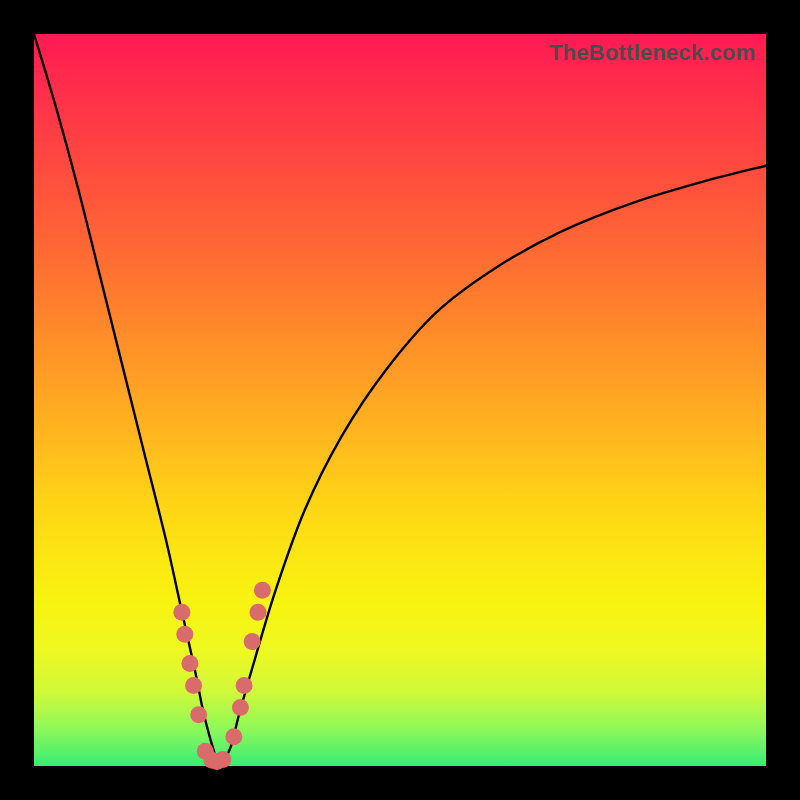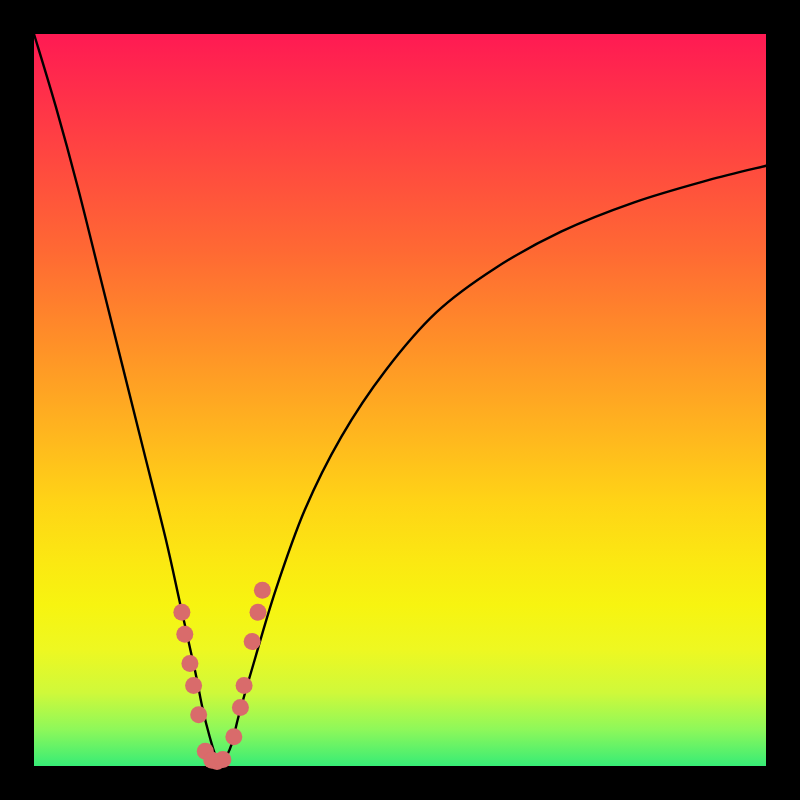--- a/index.html
+++ b/index.html
@@ -56,20 +56,21 @@
     width: 100%;
     height: 100%;
     overflow: visible;
   }
 </style>
 </head>
 <body>
 
 <div class="frame">
   <div class="plot-area">
+    <div class="attribution">TheBottleneck.com</div>
     <svg class="curve" viewBox="0 0 732 732" preserveAspectRatio="none">
       <path fill="none" stroke-width="2.4" stroke-linecap="round" stroke="#000000" d="M 0 0 C 3.66 12.199999999999989, 14.64 47.57999999999993, 21.96 73.19999999999993 C 29.28 98.81999999999994, 36.6 125.66000000000003, 43.92 153.72000000000003 C 51.24 181.78000000000003, 58.559999999999995 212.27999999999994, 65.88 241.55999999999995 C 73.19999999999999 270.8399999999999, 80.52000000000001 300.11999999999995, 87.84 329.4 C 95.16 358.68, 102.48 387.96, 109.8 417.24 C 117.11999999999999 446.52000000000004, 125.66 479.46000000000004, 131.76 505.08000000000004 C 137.85999999999999 530.7, 141.52 549, 146.4 570.96 C 151.28 592.9200000000001, 157.38 619.76, 161.04 636.84 C 164.7 653.9200000000001, 165.92000000000002 662.46, 168.36 673.44 C 170.8 684.4200000000001, 173.24 694.1800000000001, 175.68 702.72 C 178.12 711.26, 180.56 721.02, 183 724.68 C 185.44 728.3399999999999, 187.88 727.1199999999999, 190.32 724.68 C 192.76 722.24, 195.20000000000002 717.3599999999999, 197.64000000000001 710.04 C 200.08 702.72, 201.3 694.18, 204.96 680.76 C 208.62 667.34, 213.5 650.26, 219.6 629.52 C 225.7 608.78, 233.02 581.9399999999999, 241.56 556.3199999999999 C 250.1 530.6999999999999, 259.85999999999996 501.42, 270.84 475.8 C 281.82 450.18, 294.02 425.78, 307.44 402.59999999999997 C 320.86 379.41999999999996, 335.5 357.46, 351.36 336.71999999999997 C 367.22 315.97999999999996, 384.3 295.24, 402.6 278.16 C 420.90000000000003 261.08000000000004, 440.42 247.65999999999997, 461.16 234.23999999999995 C 481.90000000000003 220.81999999999994, 503.85999999999996 208.61999999999998, 527.04 197.64 C 550.2199999999999 186.66, 575.84 176.9, 600.24 168.36 C 624.64 159.82000000000002, 651.48 152.49999999999997, 673.44 146.39999999999998 C 695.4000000000001 140.29999999999998, 722.24 134.2, 732 131.76"></path>
       <g>
           <circle cx="147.86399999999998" cy="578.28" r="8.5" fill="#d96b6b"></circle>
           <circle cx="150.792" cy="600.24" r="8.5" fill="#d96b6b"></circle>
           <circle cx="155.916" cy="629.52" r="8.5" fill="#d96b6b"></circle>
           <circle cx="159.576" cy="651.48" r="8.5" fill="#d96b6b"></circle>
           <circle cx="164.70000000000002" cy="680.76" r="8.5" fill="#d96b6b"></circle>
           <circle cx="171.28799999999998" cy="717.36" r="8.5" fill="#d96b6b"></circle>
           <circle cx="199.836" cy="702.72" r="8.5" fill="#d96b6b"></circle>

